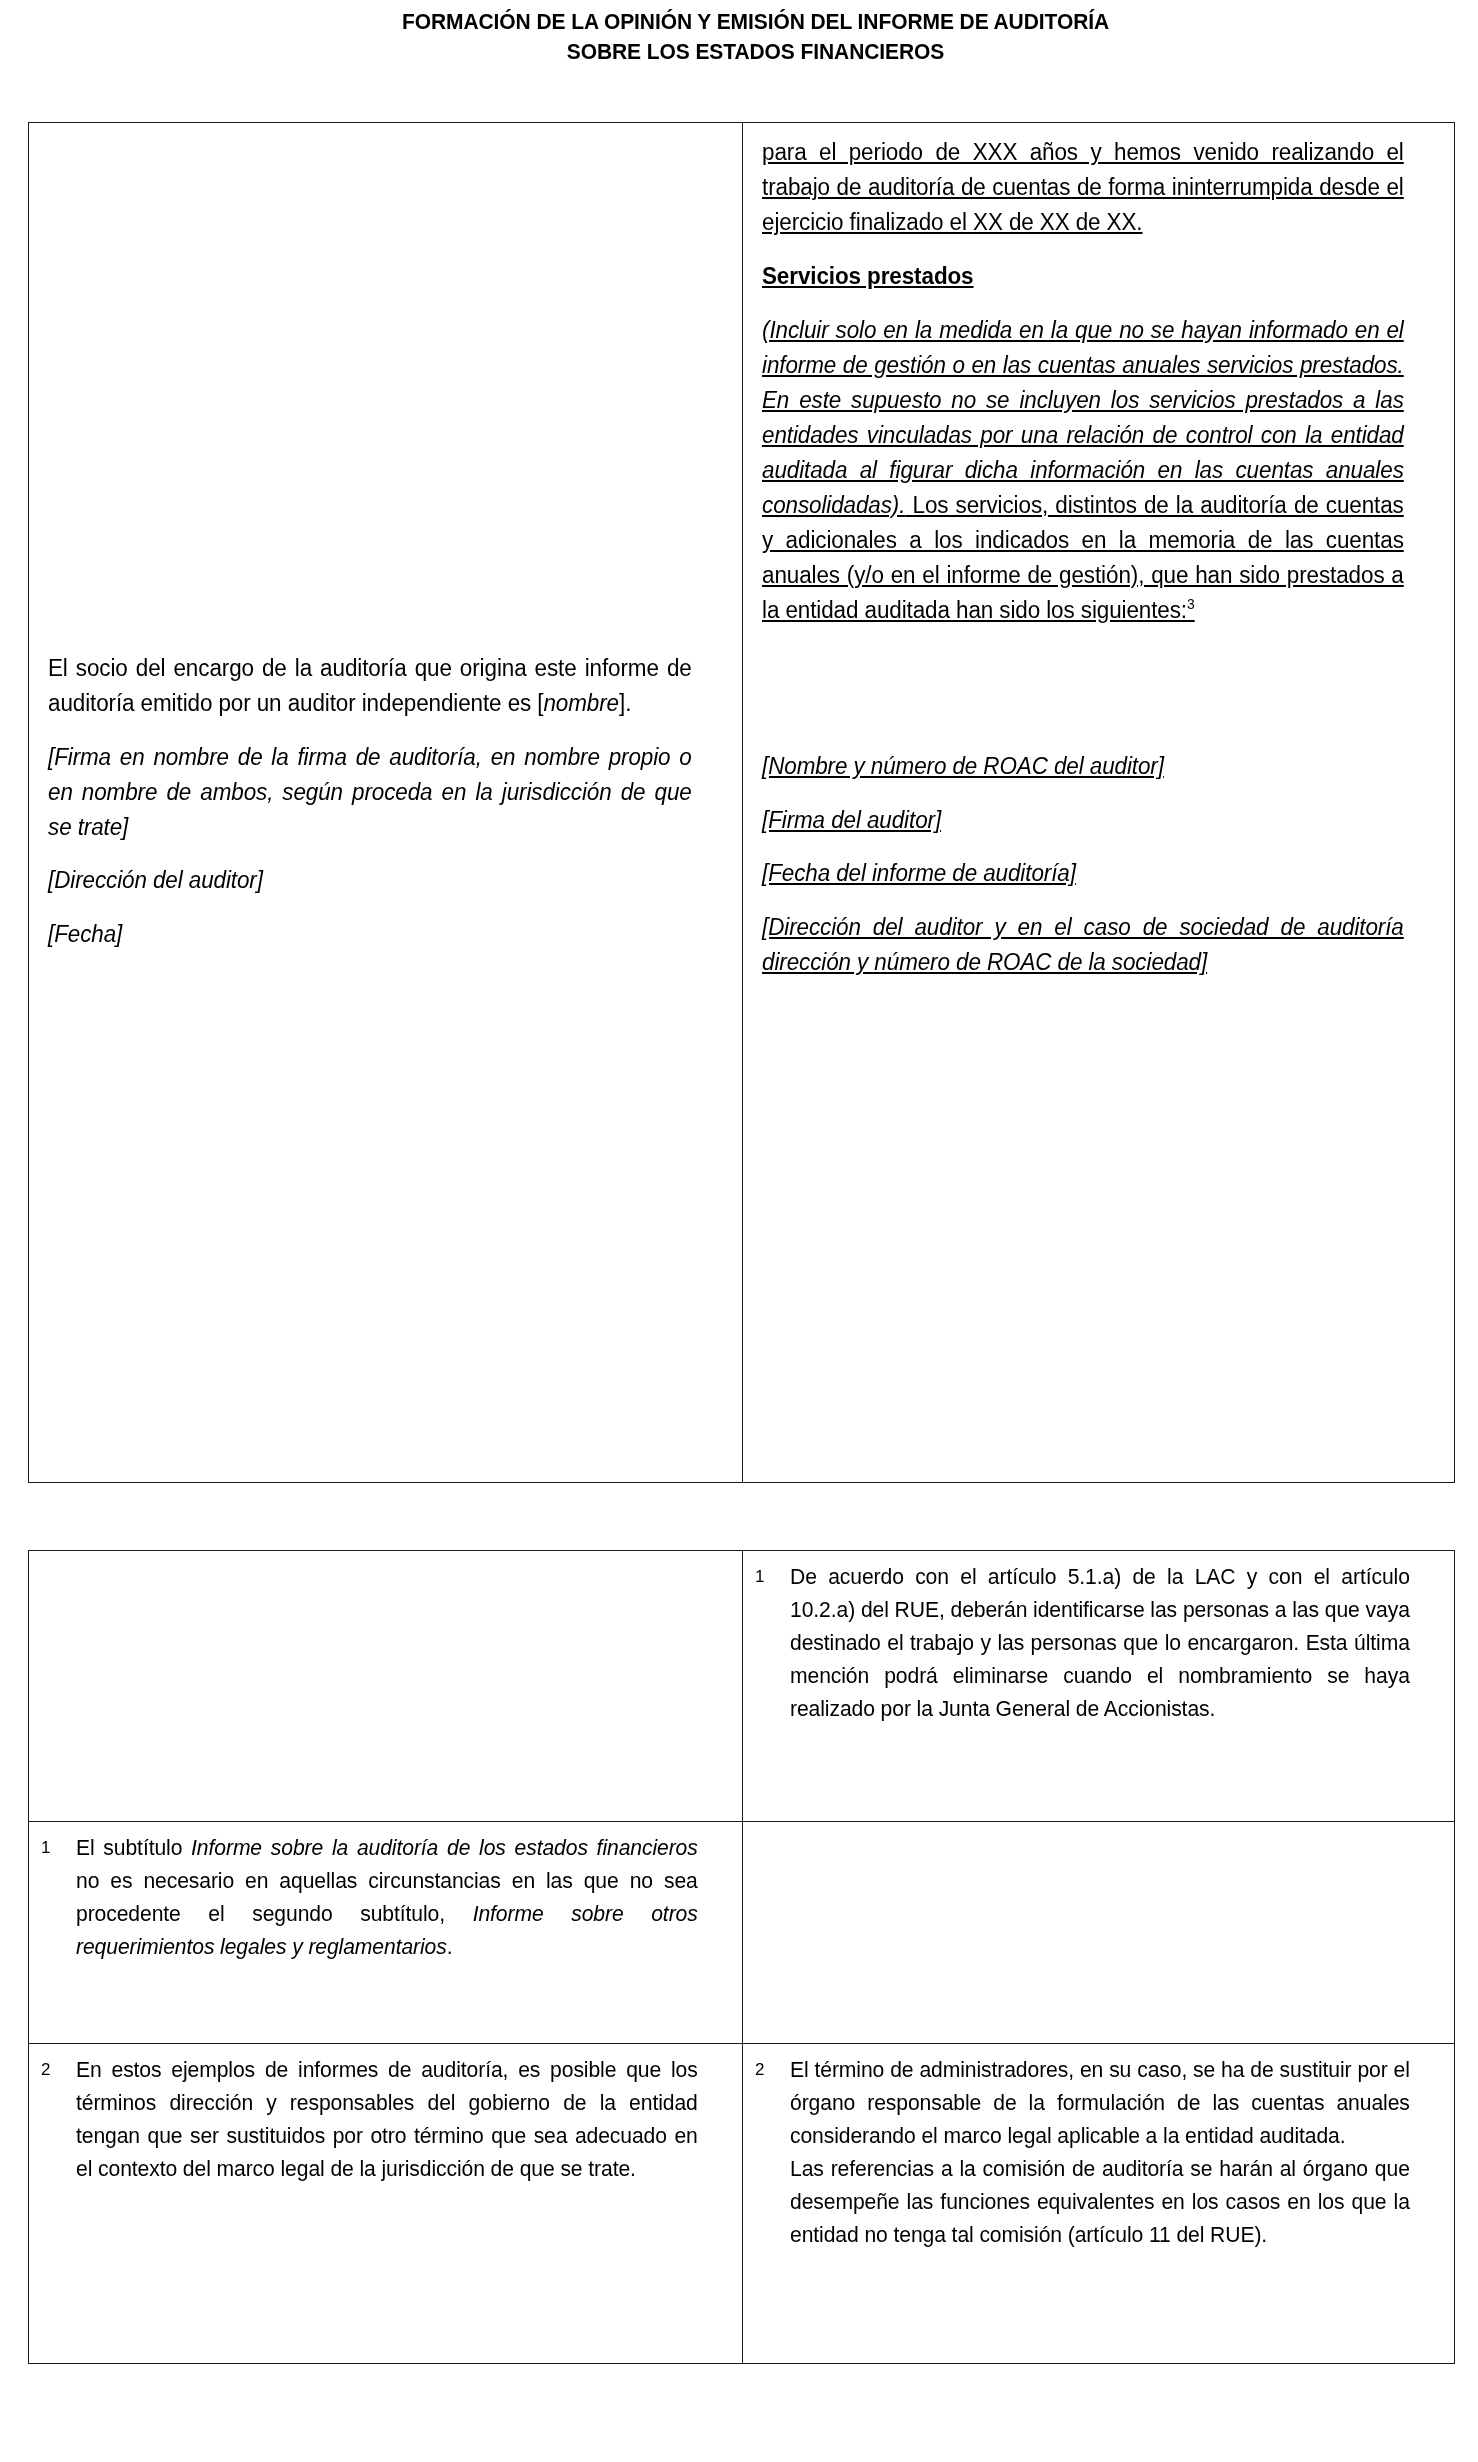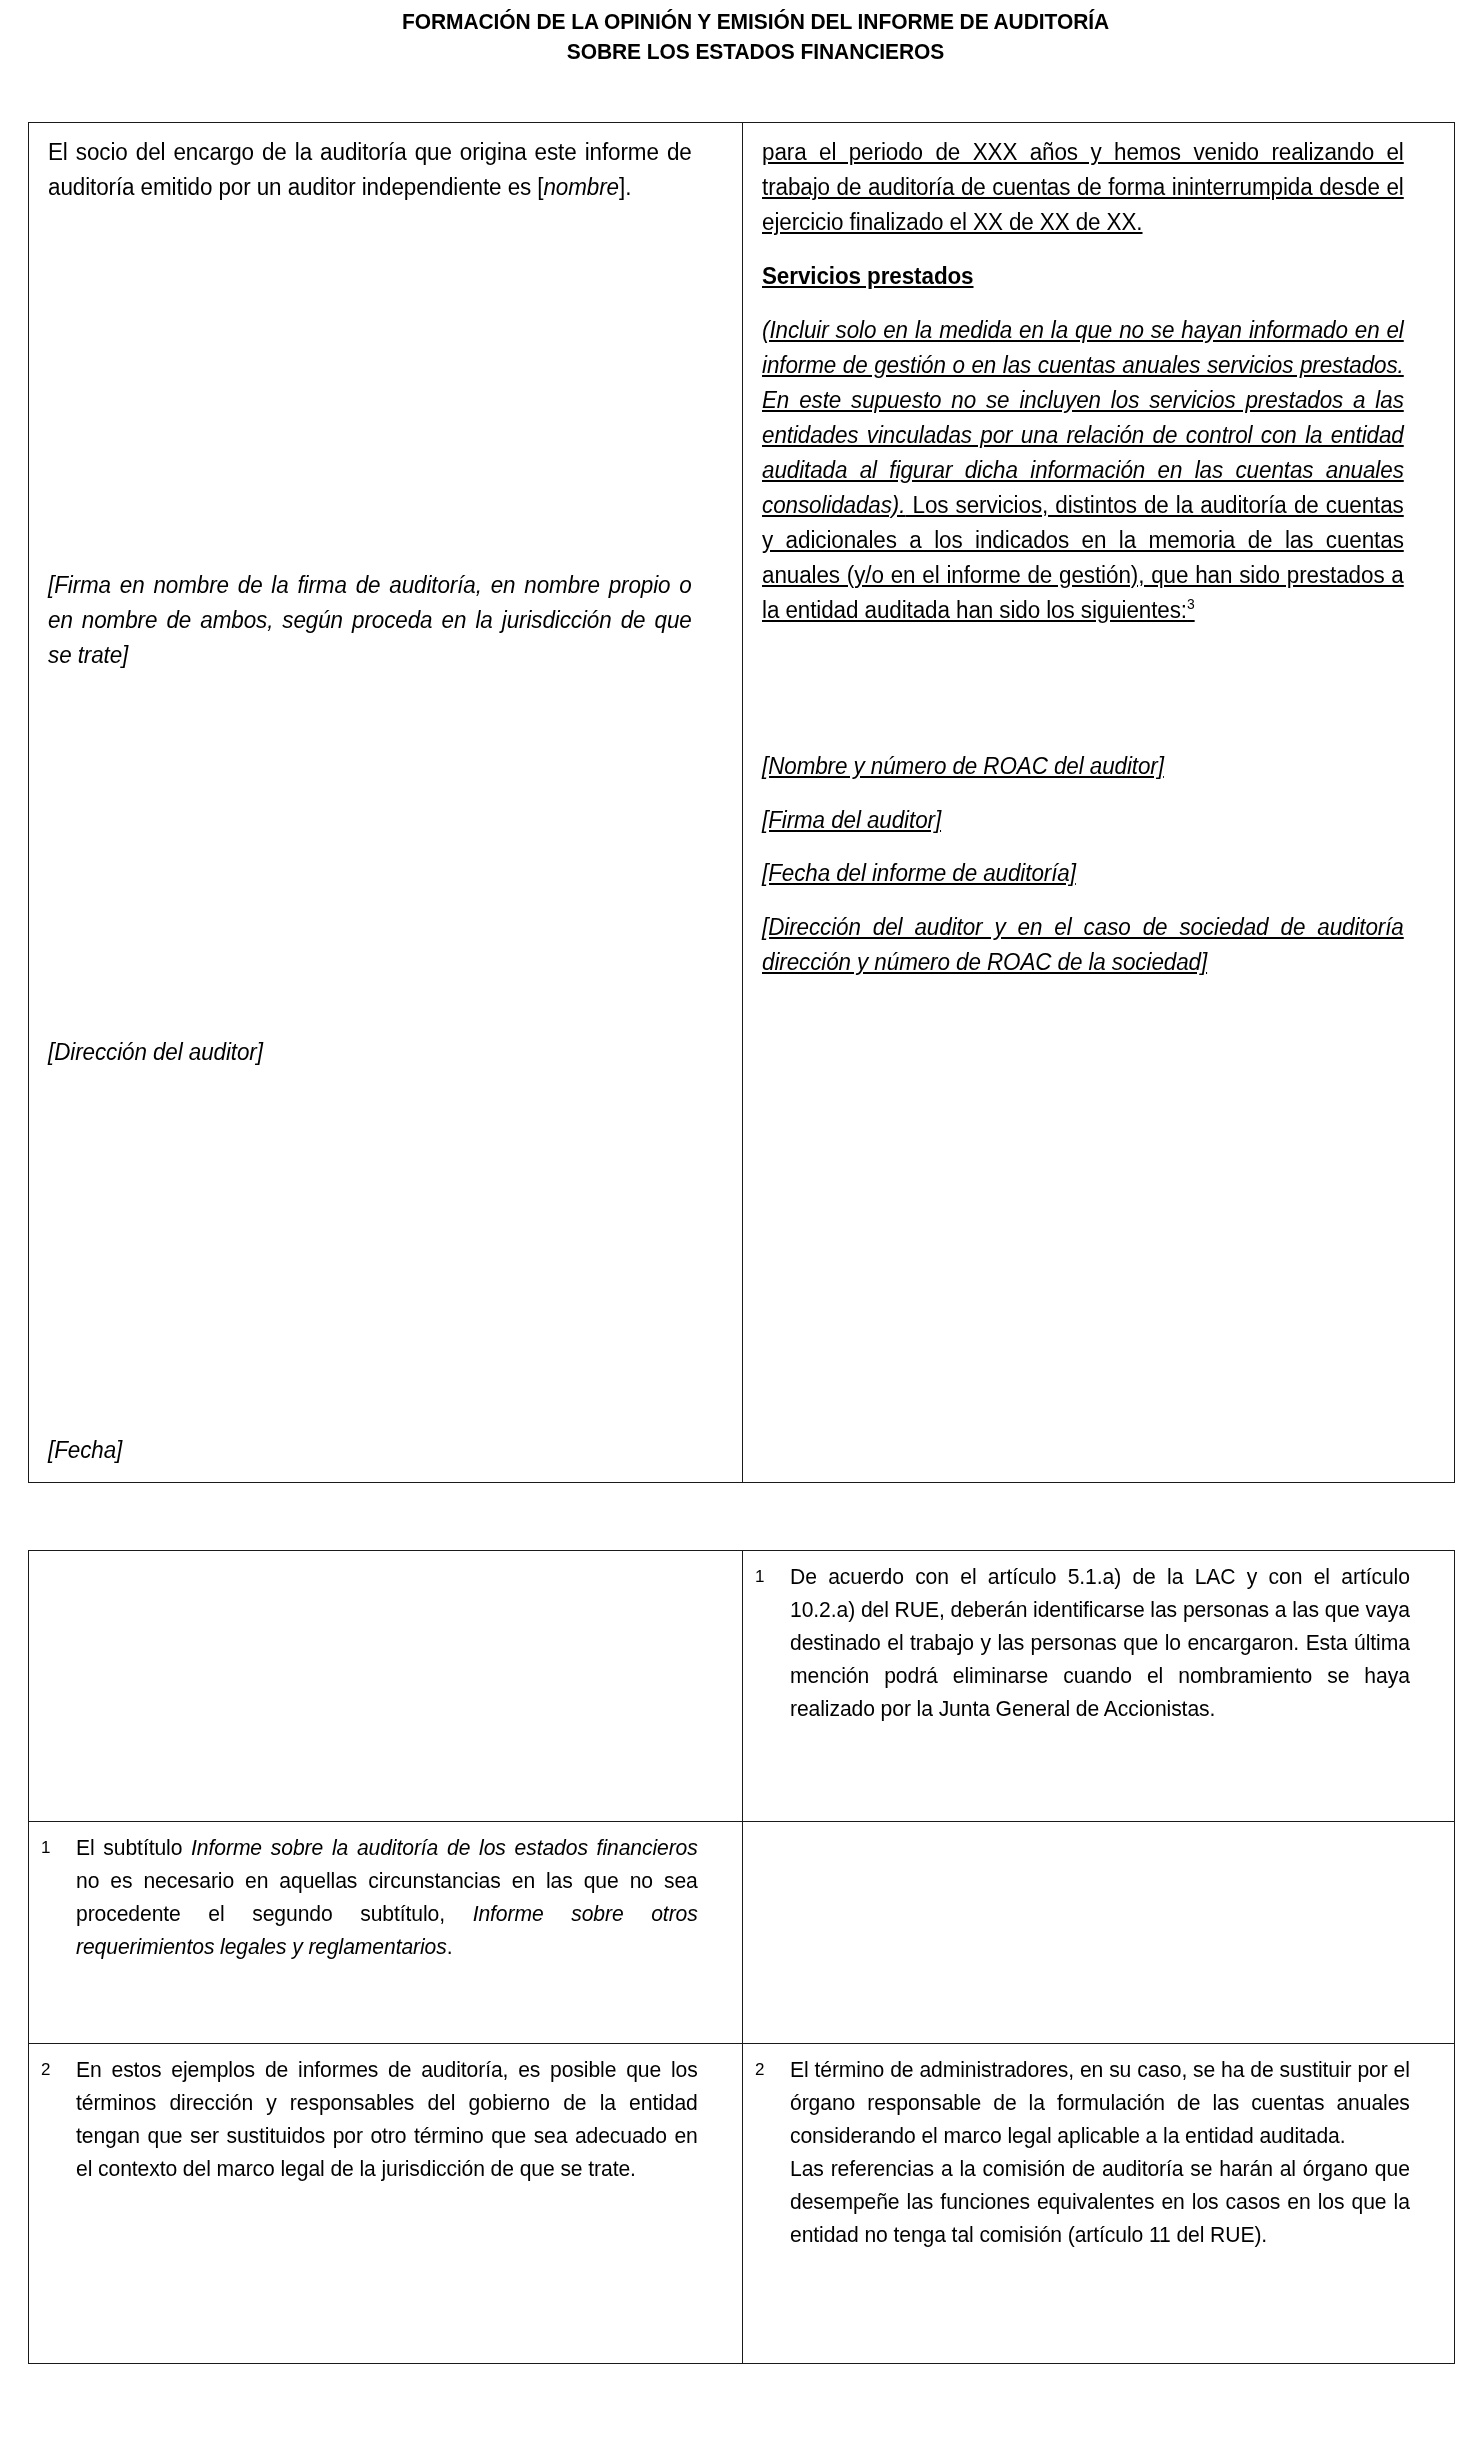--- a/index.html
+++ b/index.html
@@ -68,21 +68,21 @@
 
   
   .cell-pad {
     padding: 12.4px 19.5px 9px 19.5px;
     box-sizing: border-box;
     text-decoration: underline;
   }
   .cell-pad-bottom {
     display: flex;
     flex-direction: column;
-    justify-content: space-between;
+    justify-content: center;
     height: 100%;
     padding: 12.4px 19.5px 14px 19.5px;
     box-sizing: border-box;
   }
   .cell-pad-fn {
     padding: 9px 18px 9px 12.4px;
     box-sizing: border-box;
   }
 
   

